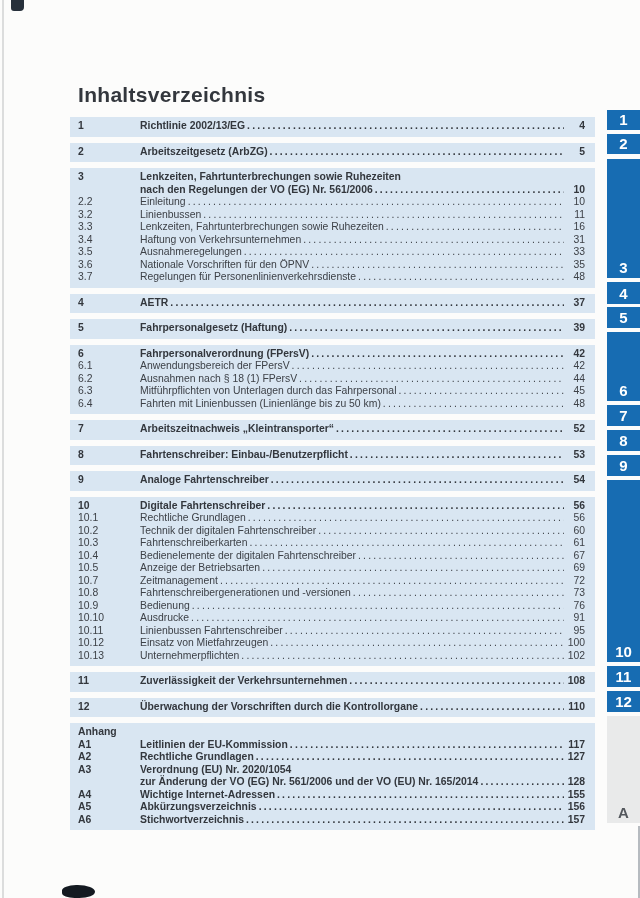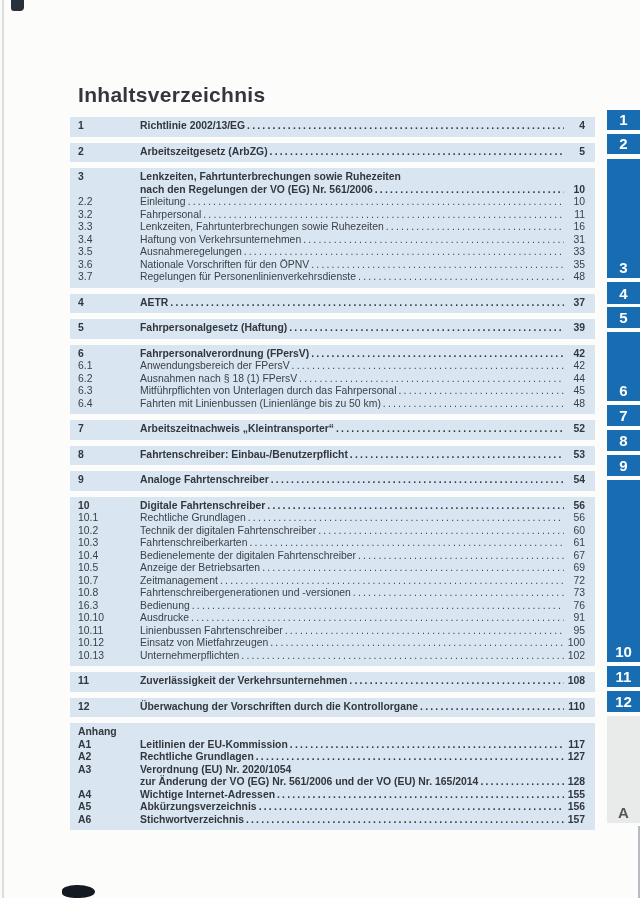--- a/index.html
+++ b/index.html
@@ -108,21 +108,21 @@
           <span class="page">10</span>
         </div>
         <div class="row">
           <span class="num">2.2</span>
           <span class="title">Einleitung</span>
           <span class="dots"></span>
           <span class="page">10</span>
         </div>
         <div class="row">
           <span class="num">3.2</span>
-          <span class="title">Fahrpersonal</span>
+          <span class="title">Linienbussen</span>
           <span class="dots"></span>
           <span class="page">11</span>
         </div>
         <div class="row">
           <span class="num">3.3</span>
           <span class="title">Lenkzeiten, Fahrtunterbrechungen sowie Ruhezeiten</span>
           <span class="dots"></span>
           <span class="page">16</span>
         </div>
         <div class="row">
@@ -265,21 +265,21 @@
           <span class="dots"></span>
           <span class="page">72</span>
         </div>
         <div class="row">
           <span class="num">10.8</span>
           <span class="title">Fahrtenschreibergenerationen und -versionen</span>
           <span class="dots"></span>
           <span class="page">73</span>
         </div>
         <div class="row">
-          <span class="num">16.3</span>
+          <span class="num">10.9</span>
           <span class="title">Bedienung</span>
           <span class="dots"></span>
           <span class="page">76</span>
         </div>
         <div class="row">
           <span class="num">10.10</span>
           <span class="title">Ausdrucke</span>
           <span class="dots"></span>
           <span class="page">91</span>
         </div>

